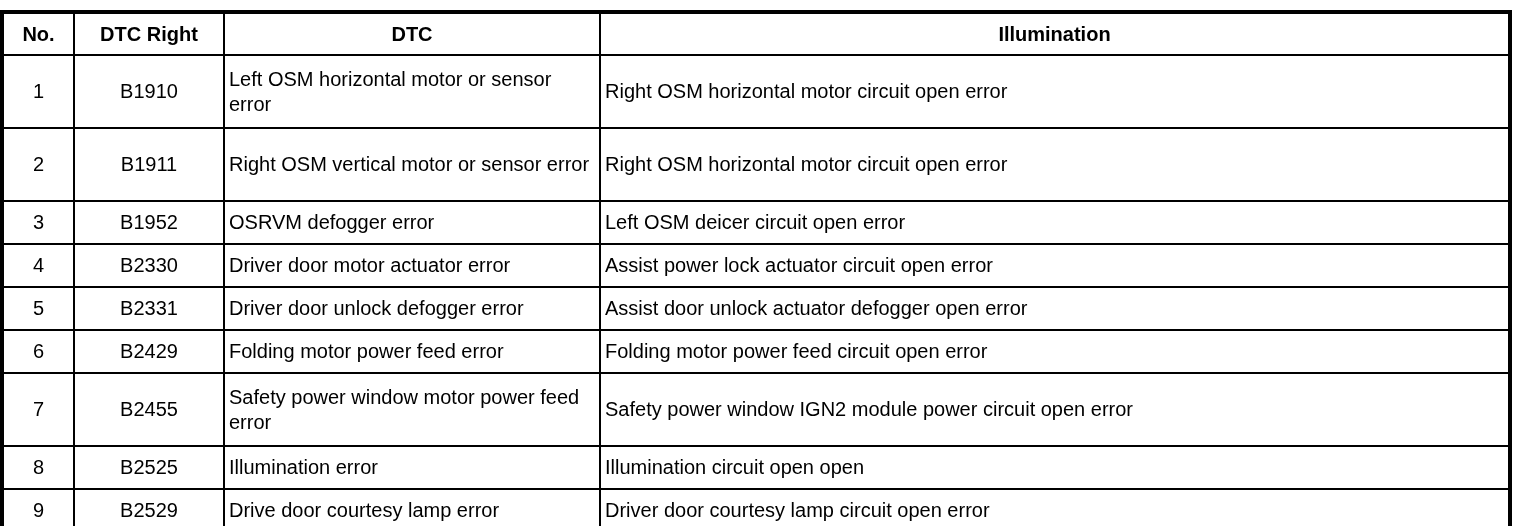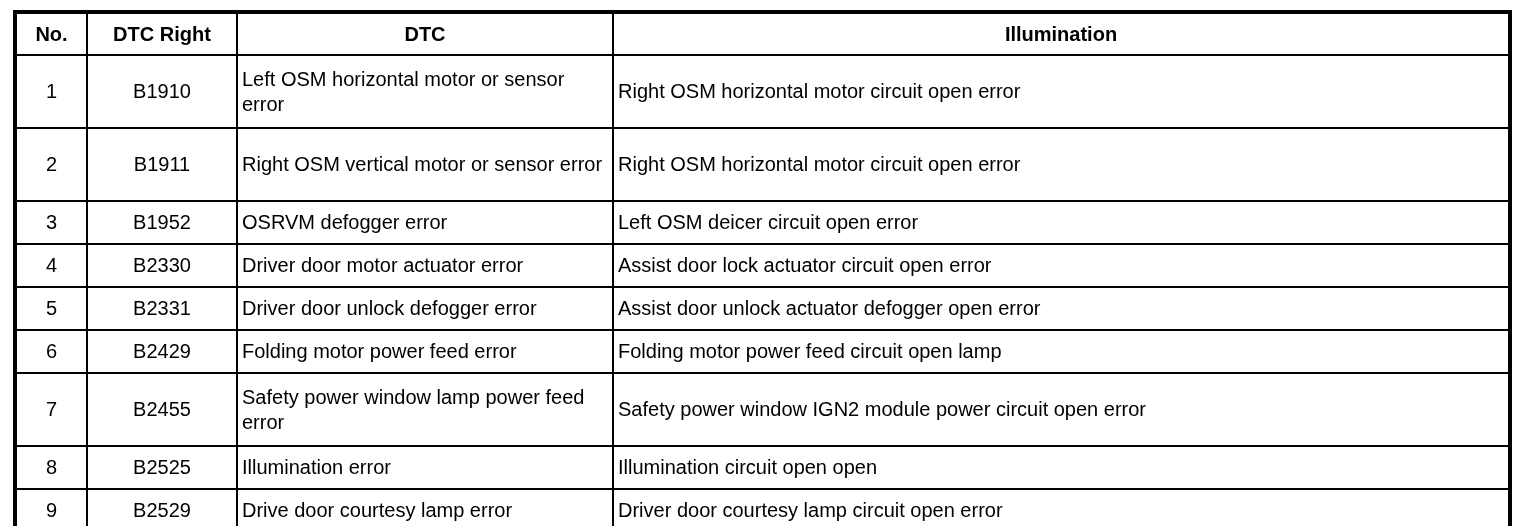--- a/index.html
+++ b/index.html
@@ -1,20 +1,20 @@
 <!DOCTYPE html>
 <html><head>
 <meta charset="utf-8">
 <style>
   html, body { margin: 0; padding: 0; background: #ffffff; }
   .page {
     width: 1520px;
     height: 526px;
     box-sizing: border-box;
-    padding: 10px 8px 8px 13px;
+    padding: 10px 8px 8px 0;
     background: #ffffff;
     font-family: "Liberation Sans", sans-serif;
   }
   table.dtc {
     border-collapse: collapse;
     width: 100%;
     height: 508px;
     table-layout: fixed;
     border: 4px solid #000000;
     background: #ffffff;
@@ -77,38 +77,38 @@
       <tr class="h1">
         <td class="c-no">3</td>
         <td class="c-code">B1952</td>
         <td class="c-dtc">OSRVM defogger error</td>
         <td class="c-cause">Left OSM deicer circuit open error</td>
       </tr>
       <tr class="h1">
         <td class="c-no">4</td>
         <td class="c-code">B2330</td>
         <td class="c-dtc">Driver door motor actuator error</td>
-        <td class="c-cause">Assist door lock actuator circuit open error</td>
+        <td class="c-cause">Assist power lock actuator circuit open error</td>
       </tr>
       <tr class="h1">
         <td class="c-no">5</td>
         <td class="c-code">B2331</td>
         <td class="c-dtc">Driver door unlock defogger error</td>
         <td class="c-cause">Assist door unlock actuator defogger open error</td>
       </tr>
       <tr class="h1">
         <td class="c-no">6</td>
         <td class="c-code">B2429</td>
         <td class="c-dtc">Folding motor power feed error</td>
-        <td class="c-cause">Folding motor power feed circuit open lamp</td>
+        <td class="c-cause">Folding motor power feed circuit open error</td>
       </tr>
       <tr class="h2">
         <td class="c-no">7</td>
         <td class="c-code">B2455</td>
-        <td class="c-dtc">Safety power window lamp power feed error</td>
+        <td class="c-dtc">Safety power window motor power feed error</td>
         <td class="c-cause">Safety power window IGN2 module power circuit open error</td>
       </tr>
       <tr class="h1">
         <td class="c-no">8</td>
         <td class="c-code">B2525</td>
         <td class="c-dtc">Illumination error</td>
         <td class="c-cause">Illumination circuit open open</td>
       </tr>
       <tr class="h1">
         <td class="c-no">9</td>

